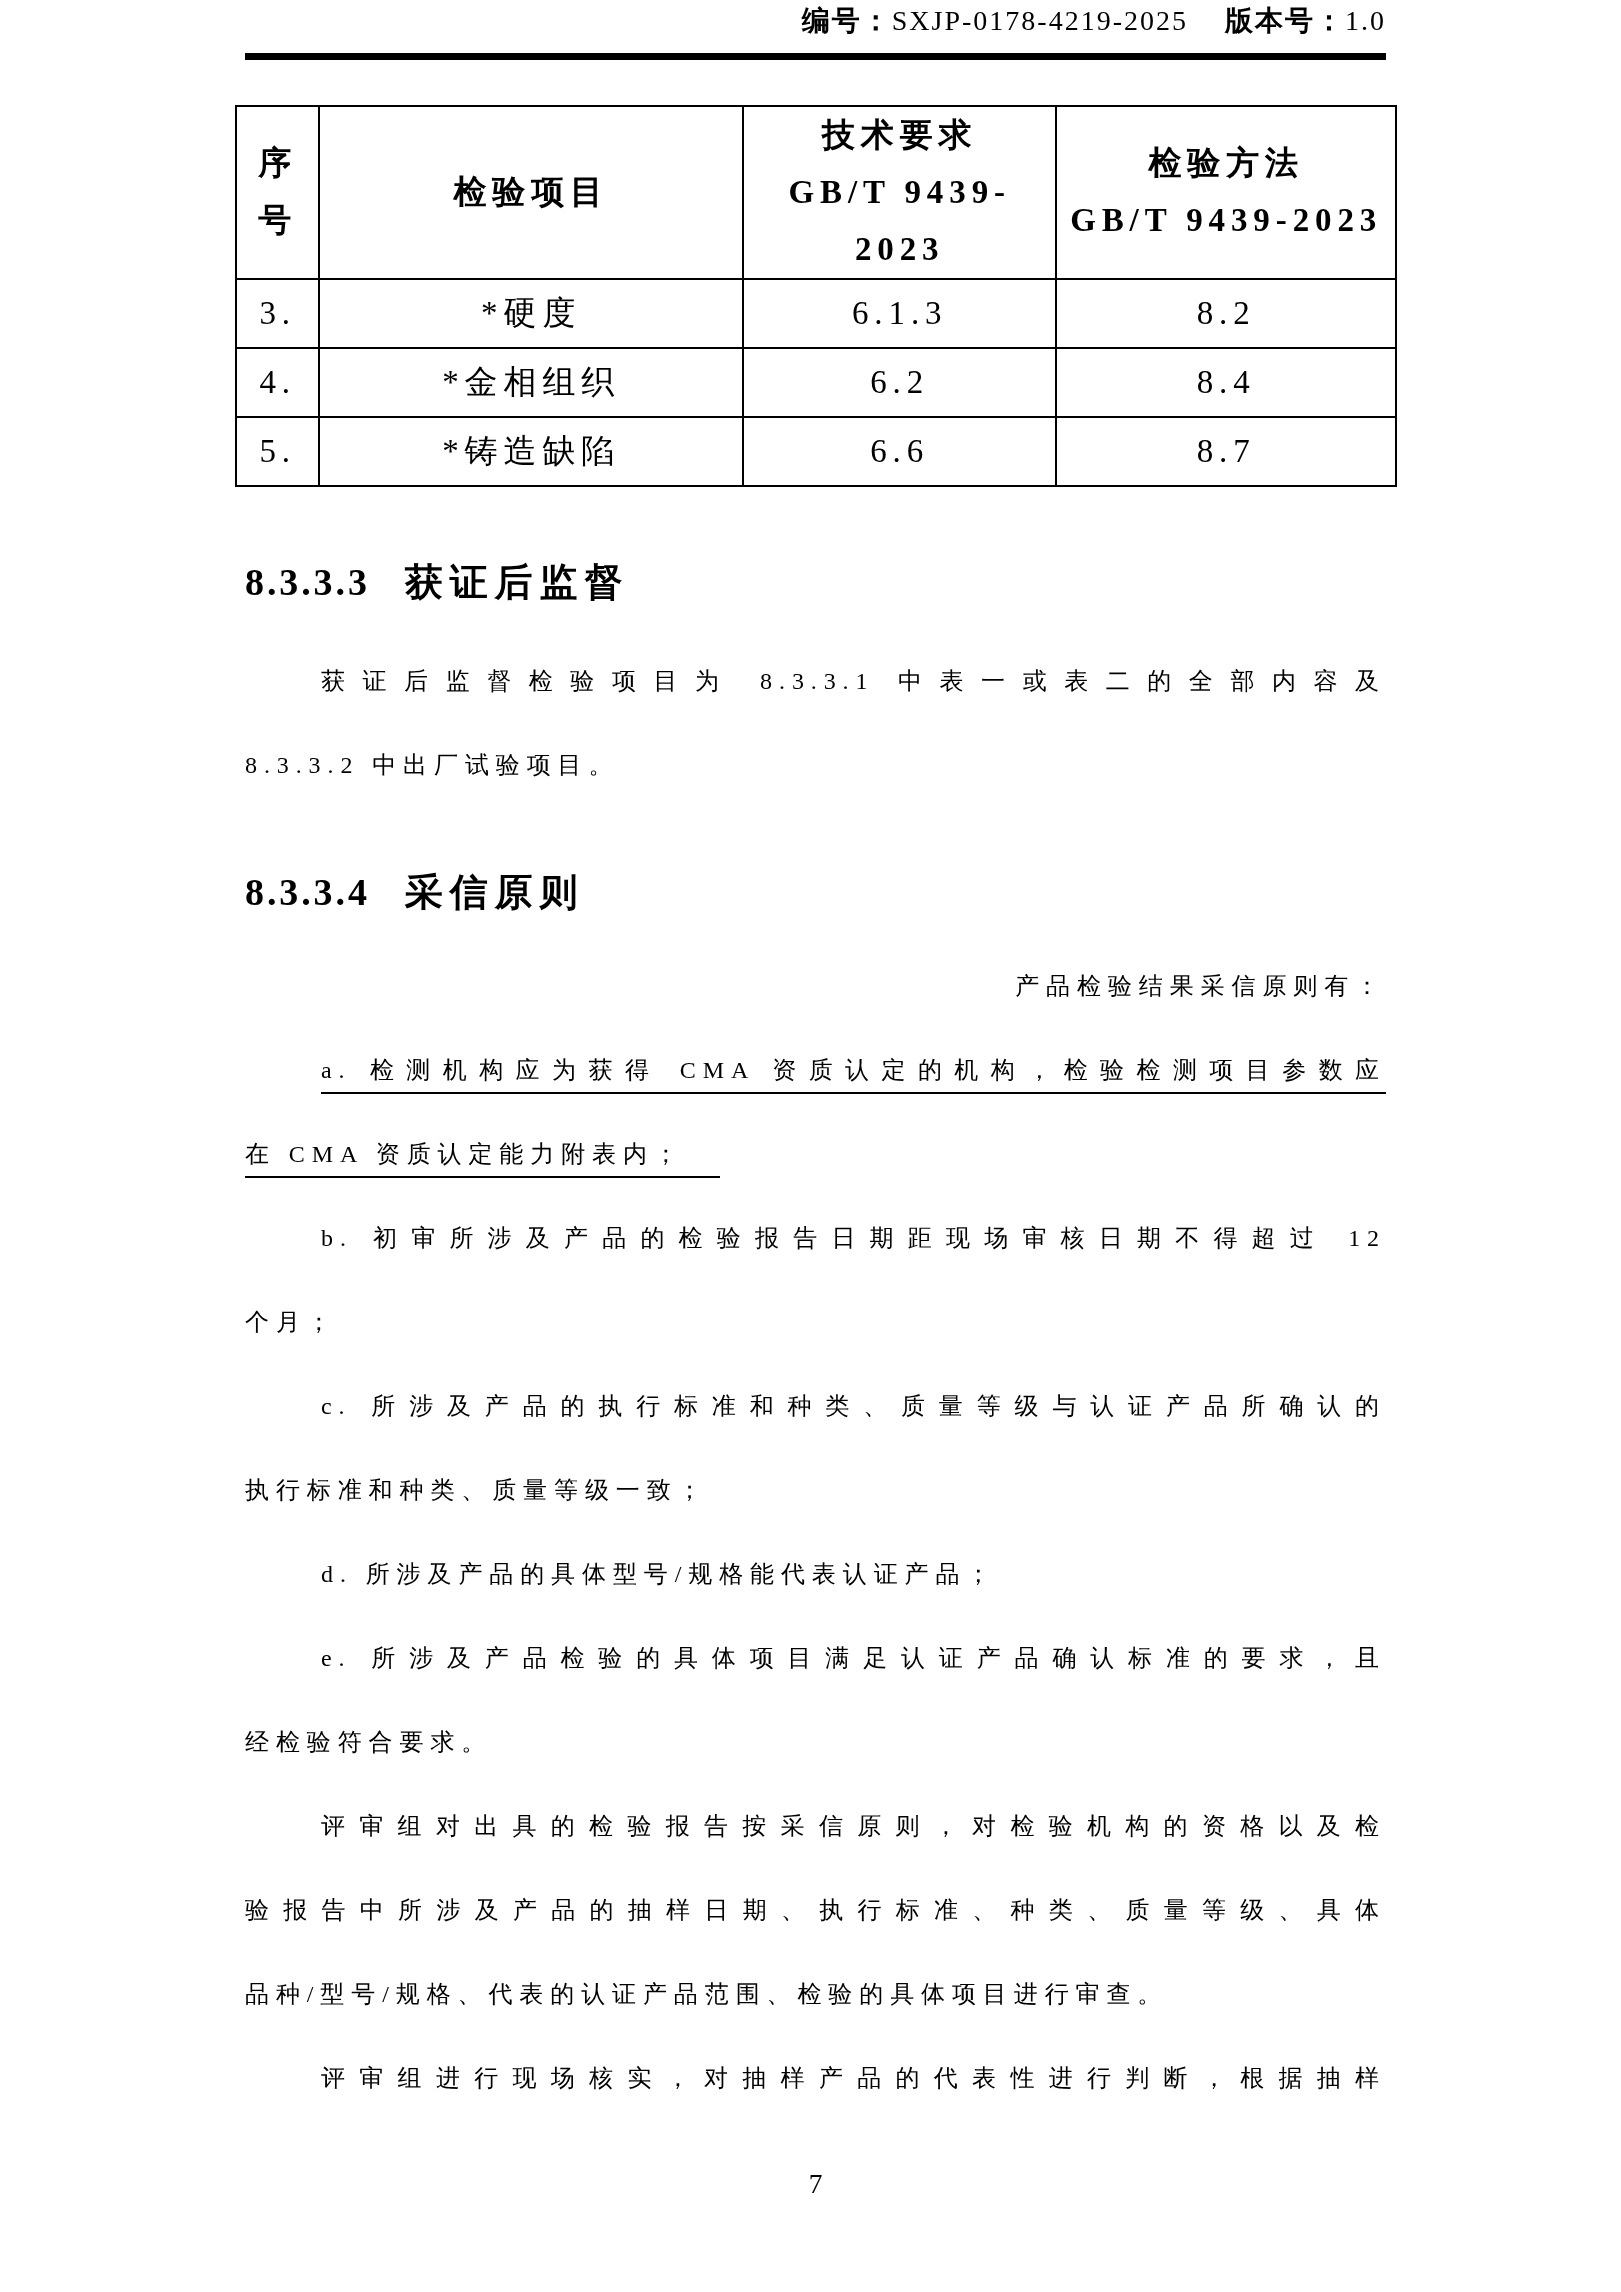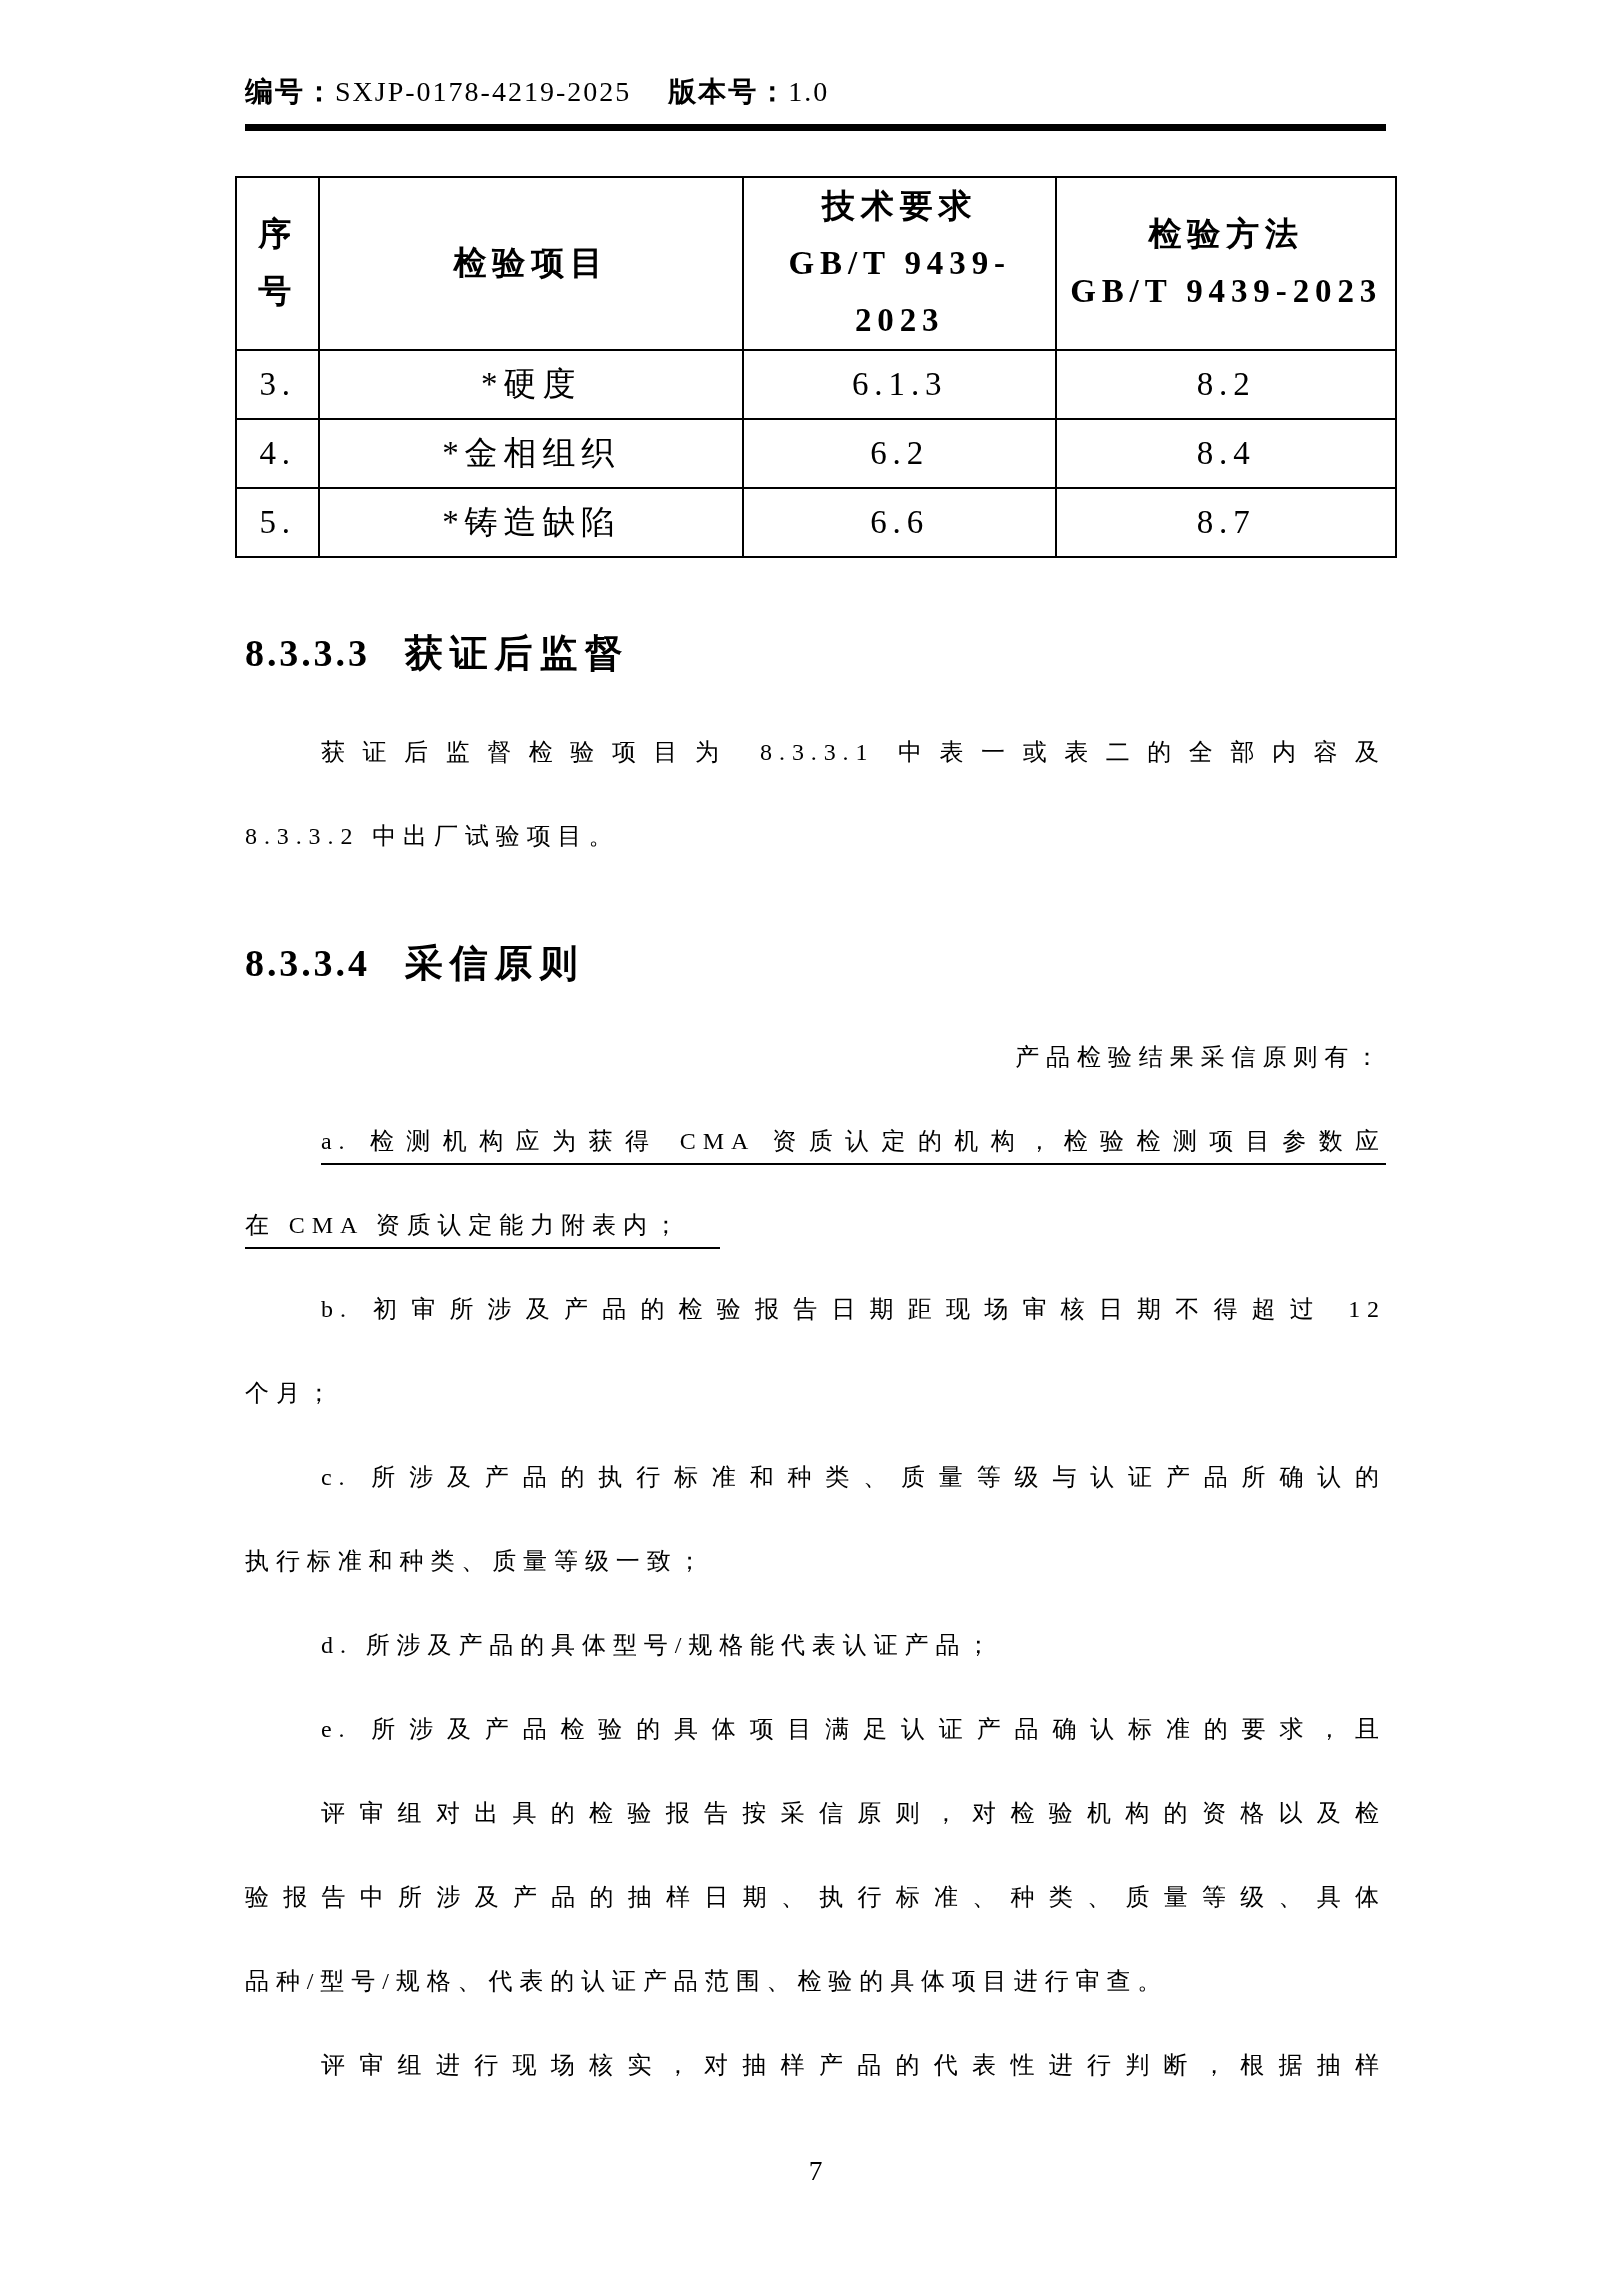--- a/index.html
+++ b/index.html
@@ -16,21 +16,21 @@
     font-family: "Liberation Serif", "DejaVu Serif", serif;
     overflow: hidden;
   }
   .content {
     margin-left: 245px;
     margin-right: 235px; 
   }
 
   
   .meta {
-    padding-top: 71px;
+    text-align: right;
     font-size: 28px;
     line-height: 41px;
     letter-spacing: 2px;
     white-space: nowrap;
   }
   .meta .lbl { font-weight: bold; }
   .meta .ver-lbl { margin-left: 37px; }
   .rule {
     margin-top: 11.8px;
     height: 6.9px;
@@ -183,20 +183,21 @@
 
     <div class="line j indent">b. 初审所涉及产品的检验报告日期距现场审核日期不得超过 12</div>
     <div class="line">个月；</div>
 
     <div class="line j indent">c. 所涉及产品的执行标准和种类、质量等级与认证产品所确认的</div>
     <div class="line">执行标准和种类、质量等级一致；</div>
 
     <div class="line indent">d. 所涉及产品的具体型号/规格能代表认证产品；</div>
 
     <div class="line j indent">e. 所涉及产品检验的具体项目满足认证产品确认标准的要求，且</div>
+    <div class="line">经检验符合要求。</div>
 
     <div class="line j indent">评审组对出具的检验报告按采信原则，对检验机构的资格以及检</div>
     <div class="line j">验报告中所涉及产品的抽样日期、执行标准、种类、质量等级、具体</div>
     <div class="line">品种/型号/规格、代表的认证产品范围、检验的具体项目进行审查。</div>
 
     <div class="line j indent">评审组进行现场核实，对抽样产品的代表性进行判断，根据抽样</div>
 
     <div class="page-num">7</div>
 
   </div>

